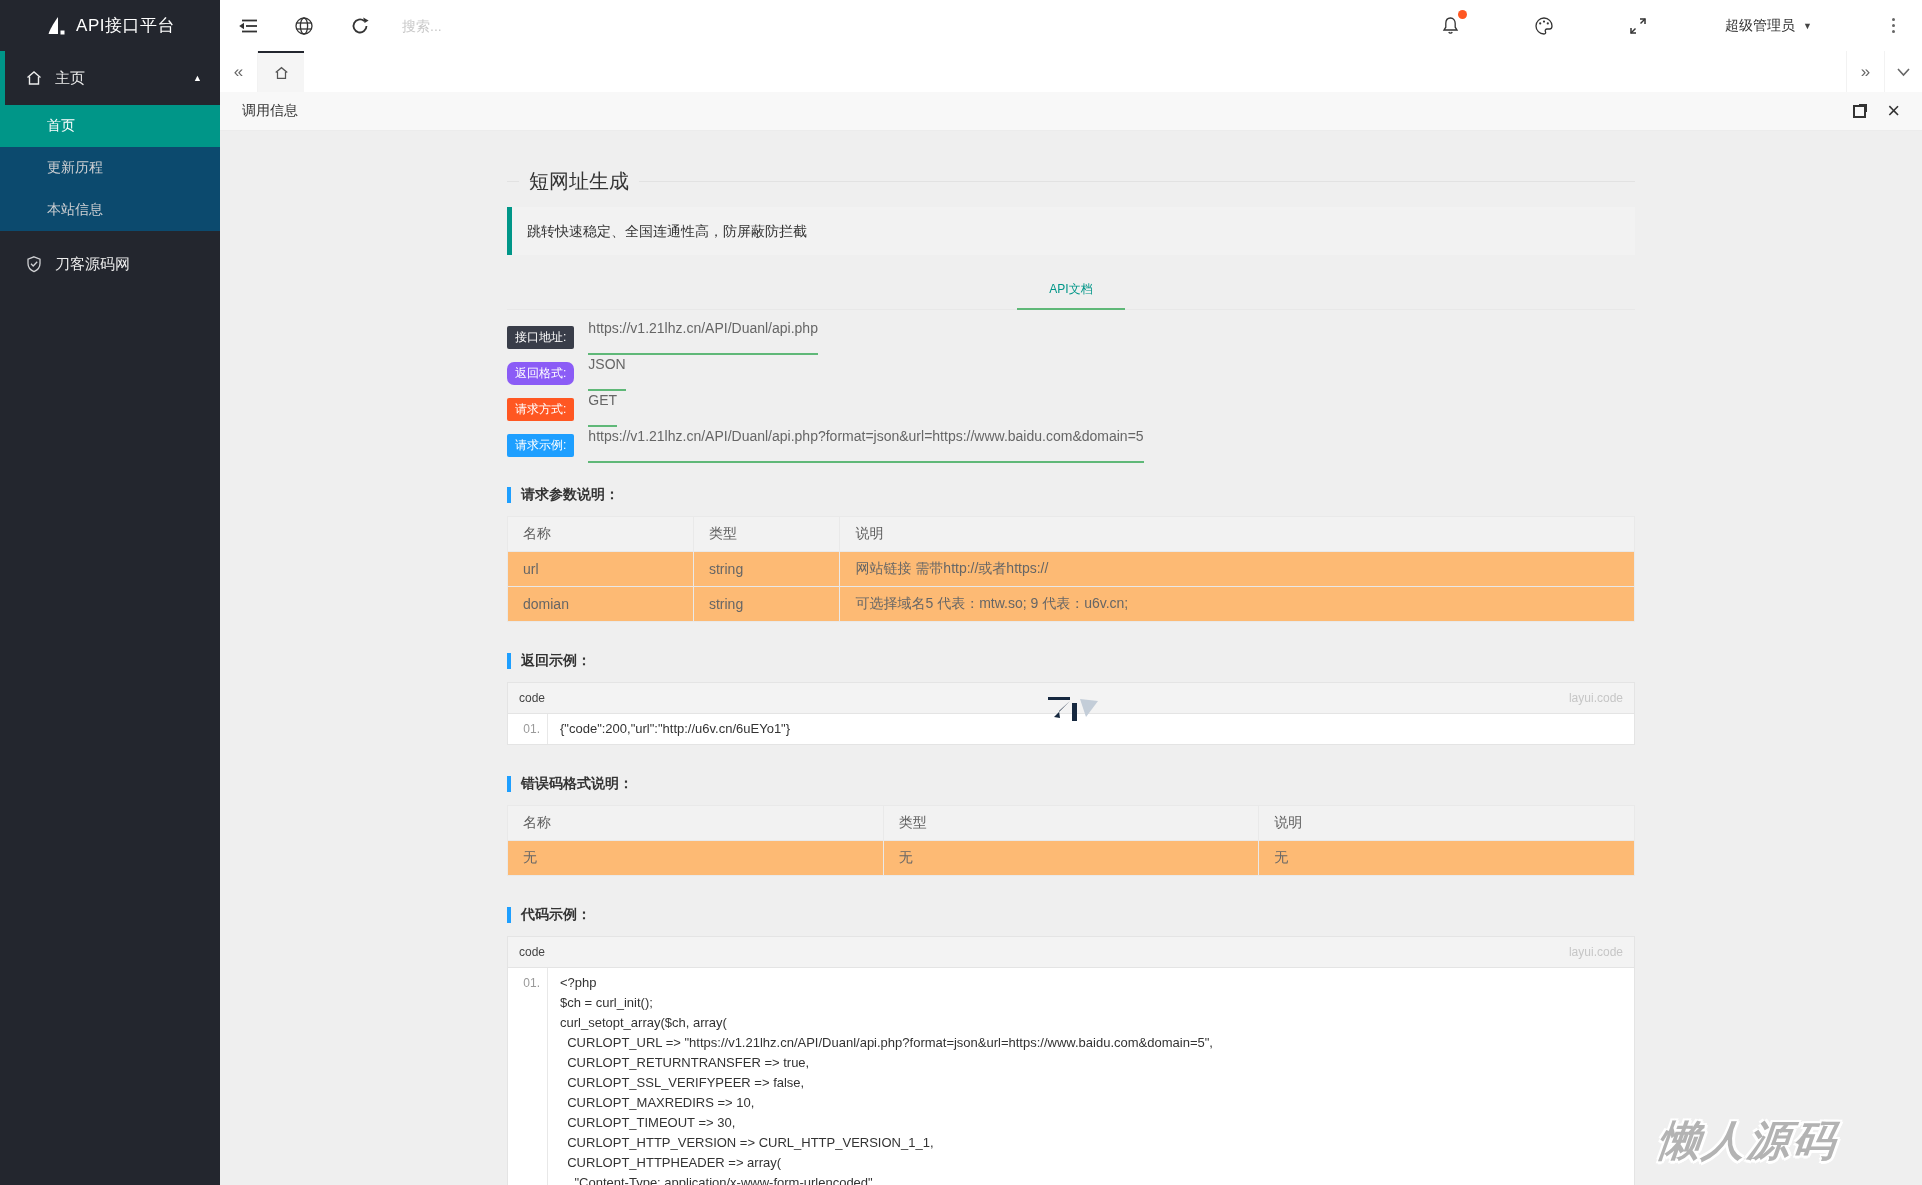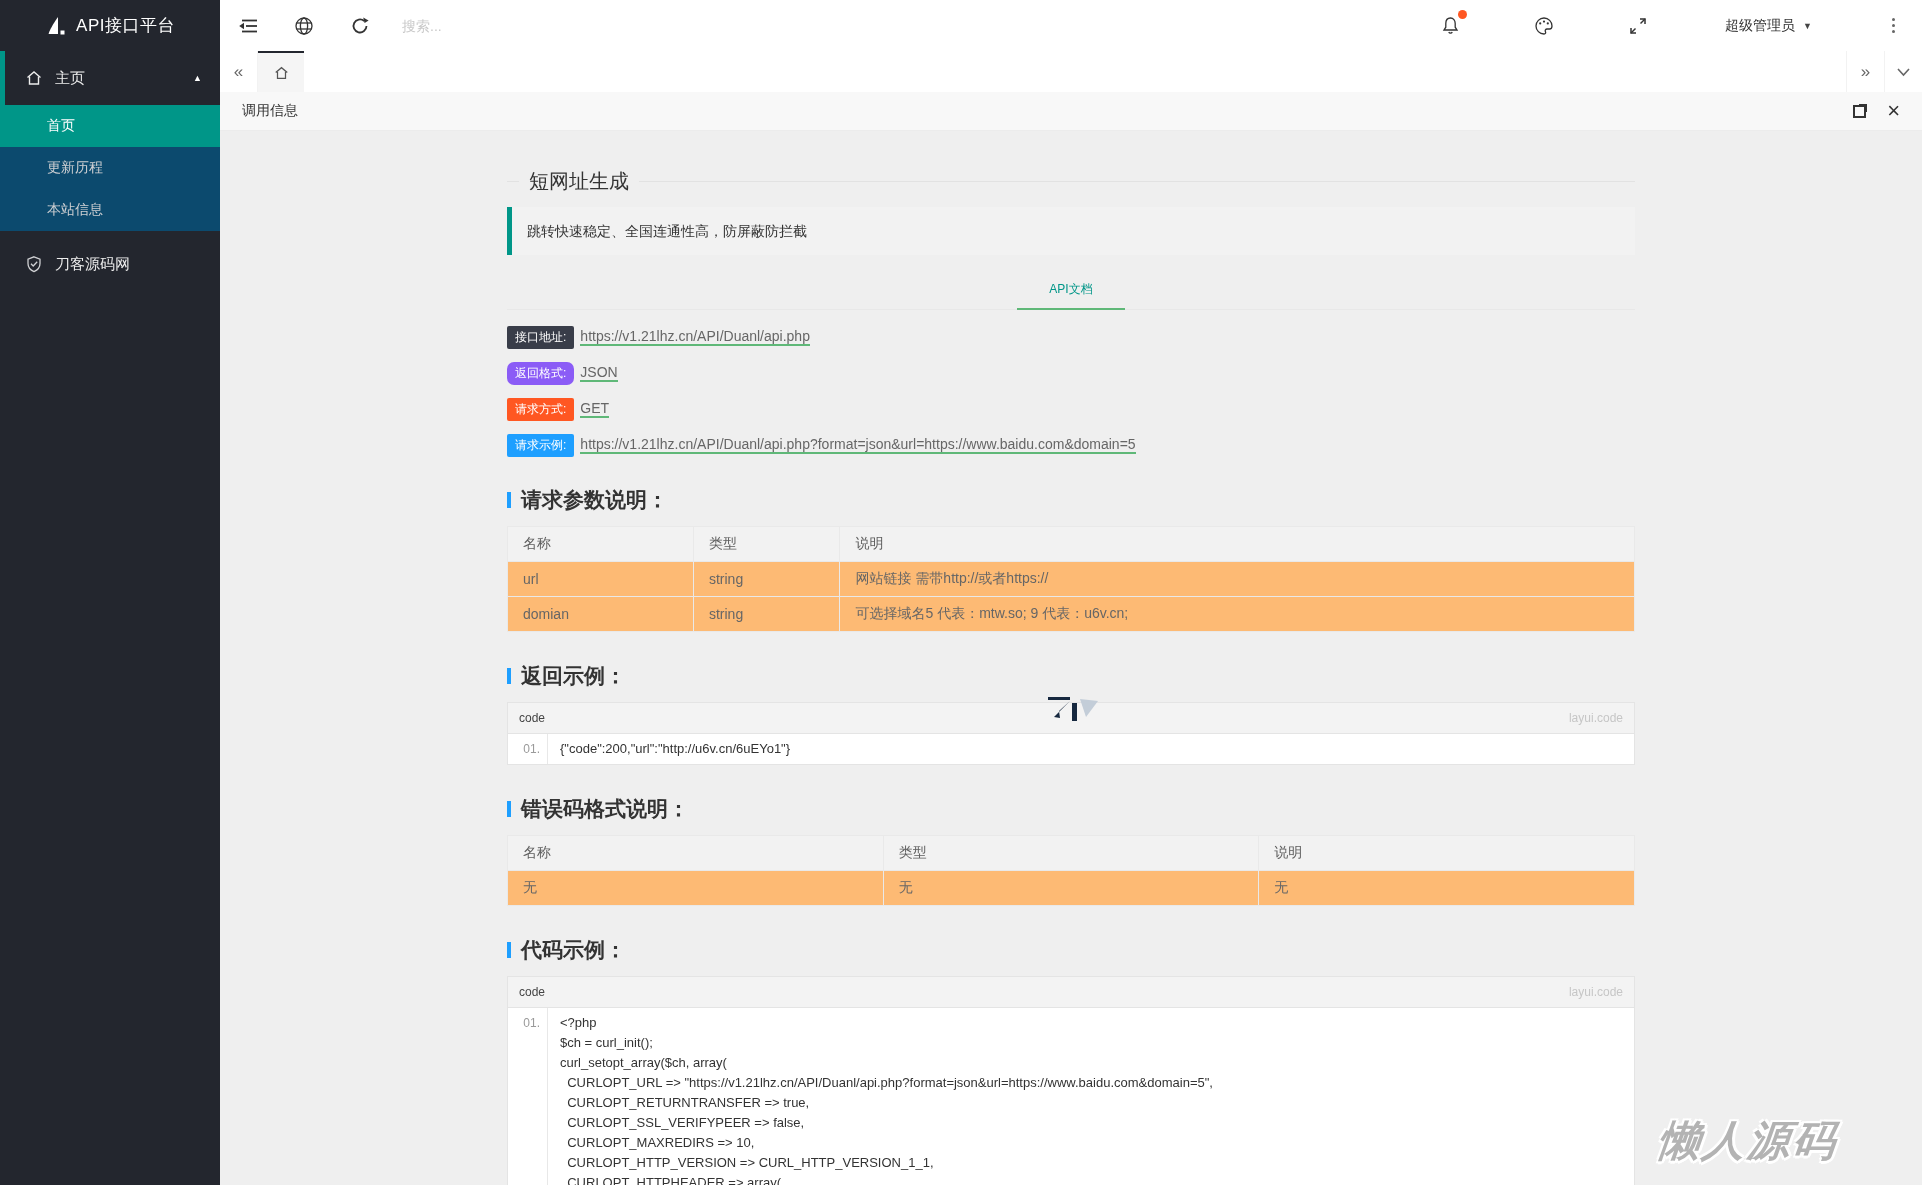--- a/index.html
+++ b/index.html
@@ -58,23 +58,23 @@
 
   blockquote.intro { margin-top:12px; border-left:5px solid #009688; background:#f2f2f2; padding:13px 15px; font-size:14px; color:#333; line-height:1.6; }
 
   .tabs-row { margin-top:16px; border-bottom:1px solid #e8e8e8; text-align:center; height:39px; }
   .tab-title { display:inline-block; padding:0 32px; line-height:37px; font-size:12px; color:#009688; border-bottom:2px solid #5fb878; cursor:pointer; }
 
   .fields { margin-top:16px; }
   .field-row { display:flex; align-items:center; margin-top:14px; height:22px; }
   .field-row:first-child { margin-top:0; }
   .badge { display:inline-block; color:#fff; font-size:12px; padding:4px 8px; border-radius:2px; line-height:1.2; }
-  .field-link { margin-left:6px; font-size:14px; color:#666; text-decoration:none; border-bottom:2px solid #5fb878; padding-bottom:0; cursor:pointer;text-align:right; }
-
-  .sec-title { margin-top:30px; display:flex; align-items:center; font-size:21px; font-weight:bold; color:#333; }
+  .field-link { margin-left:14px; font-size:14px; color:#666; text-decoration:none; border-bottom:2px solid #5fb878; padding-bottom:17px; cursor:pointer;text-align:right; }
+
+  .sec-title { margin-top:30px; display:flex; align-items:center; font-size:14px; font-weight:bold; color:#333; }
   .sec-bar { width:4px; height:16px; background:#1e9fff; margin-right:10px; }
 
   table.doc-table { width:100%; border-collapse:collapse; background:#fdba74; margin-top:12px; font-size:14px; }
   table.doc-table th, table.doc-table td { border:1px solid #e9e9e9; padding:8px 15px; text-align:left; font-weight:normal; }
   table.doc-table th { background:#f2f2f2; color:#5e5e5e; }
   table.doc-table td { color:#666; }
 
   .codeblock { border:1px solid #e4e4e4; margin-top:12px; background:#fff; }
   .code-head { display:flex; justify-content:space-between; align-items:center; height:31px; padding:0 11px; background:#f3f3f3; border-bottom:1px solid #e4e4e4; font-size:12px; }
   .code-head .ct { color:#444; }
@@ -354,20 +354,21 @@
       <div class="code-body">
         <div class="code-gutter">01.</div>
         <div class="code-lines">
           <div class="code-line">&lt;?php</div>
           <div class="code-line">$ch = curl_init();</div>
           <div class="code-line">curl_setopt_array($ch, array(</div>
           <div class="code-line">  CURLOPT_URL =&gt; "https://v1.21lhz.cn/API/Duanl/api.php?format=json&amp;url=https://www.baidu.com&amp;domain=5",</div>
           <div class="code-line">  CURLOPT_RETURNTRANSFER =&gt; true,</div>
           <div class="code-line">  CURLOPT_SSL_VERIFYPEER =&gt; false,</div>
           <div class="code-line">  CURLOPT_MAXREDIRS =&gt; 10,</div>
+          <div class="code-line">  CURLOPT_TIMEOUT =&gt; 30,</div>
           <div class="code-line">  CURLOPT_HTTP_VERSION =&gt; CURL_HTTP_VERSION_1_1,</div>
           <div class="code-line">  CURLOPT_HTTPHEADER =&gt; array(</div>
           <div class="code-line">    "Content-Type: application/x-www-form-urlencoded",</div>
 
         </div>
       </div>
     </div>
 
   </div>
 </div>

